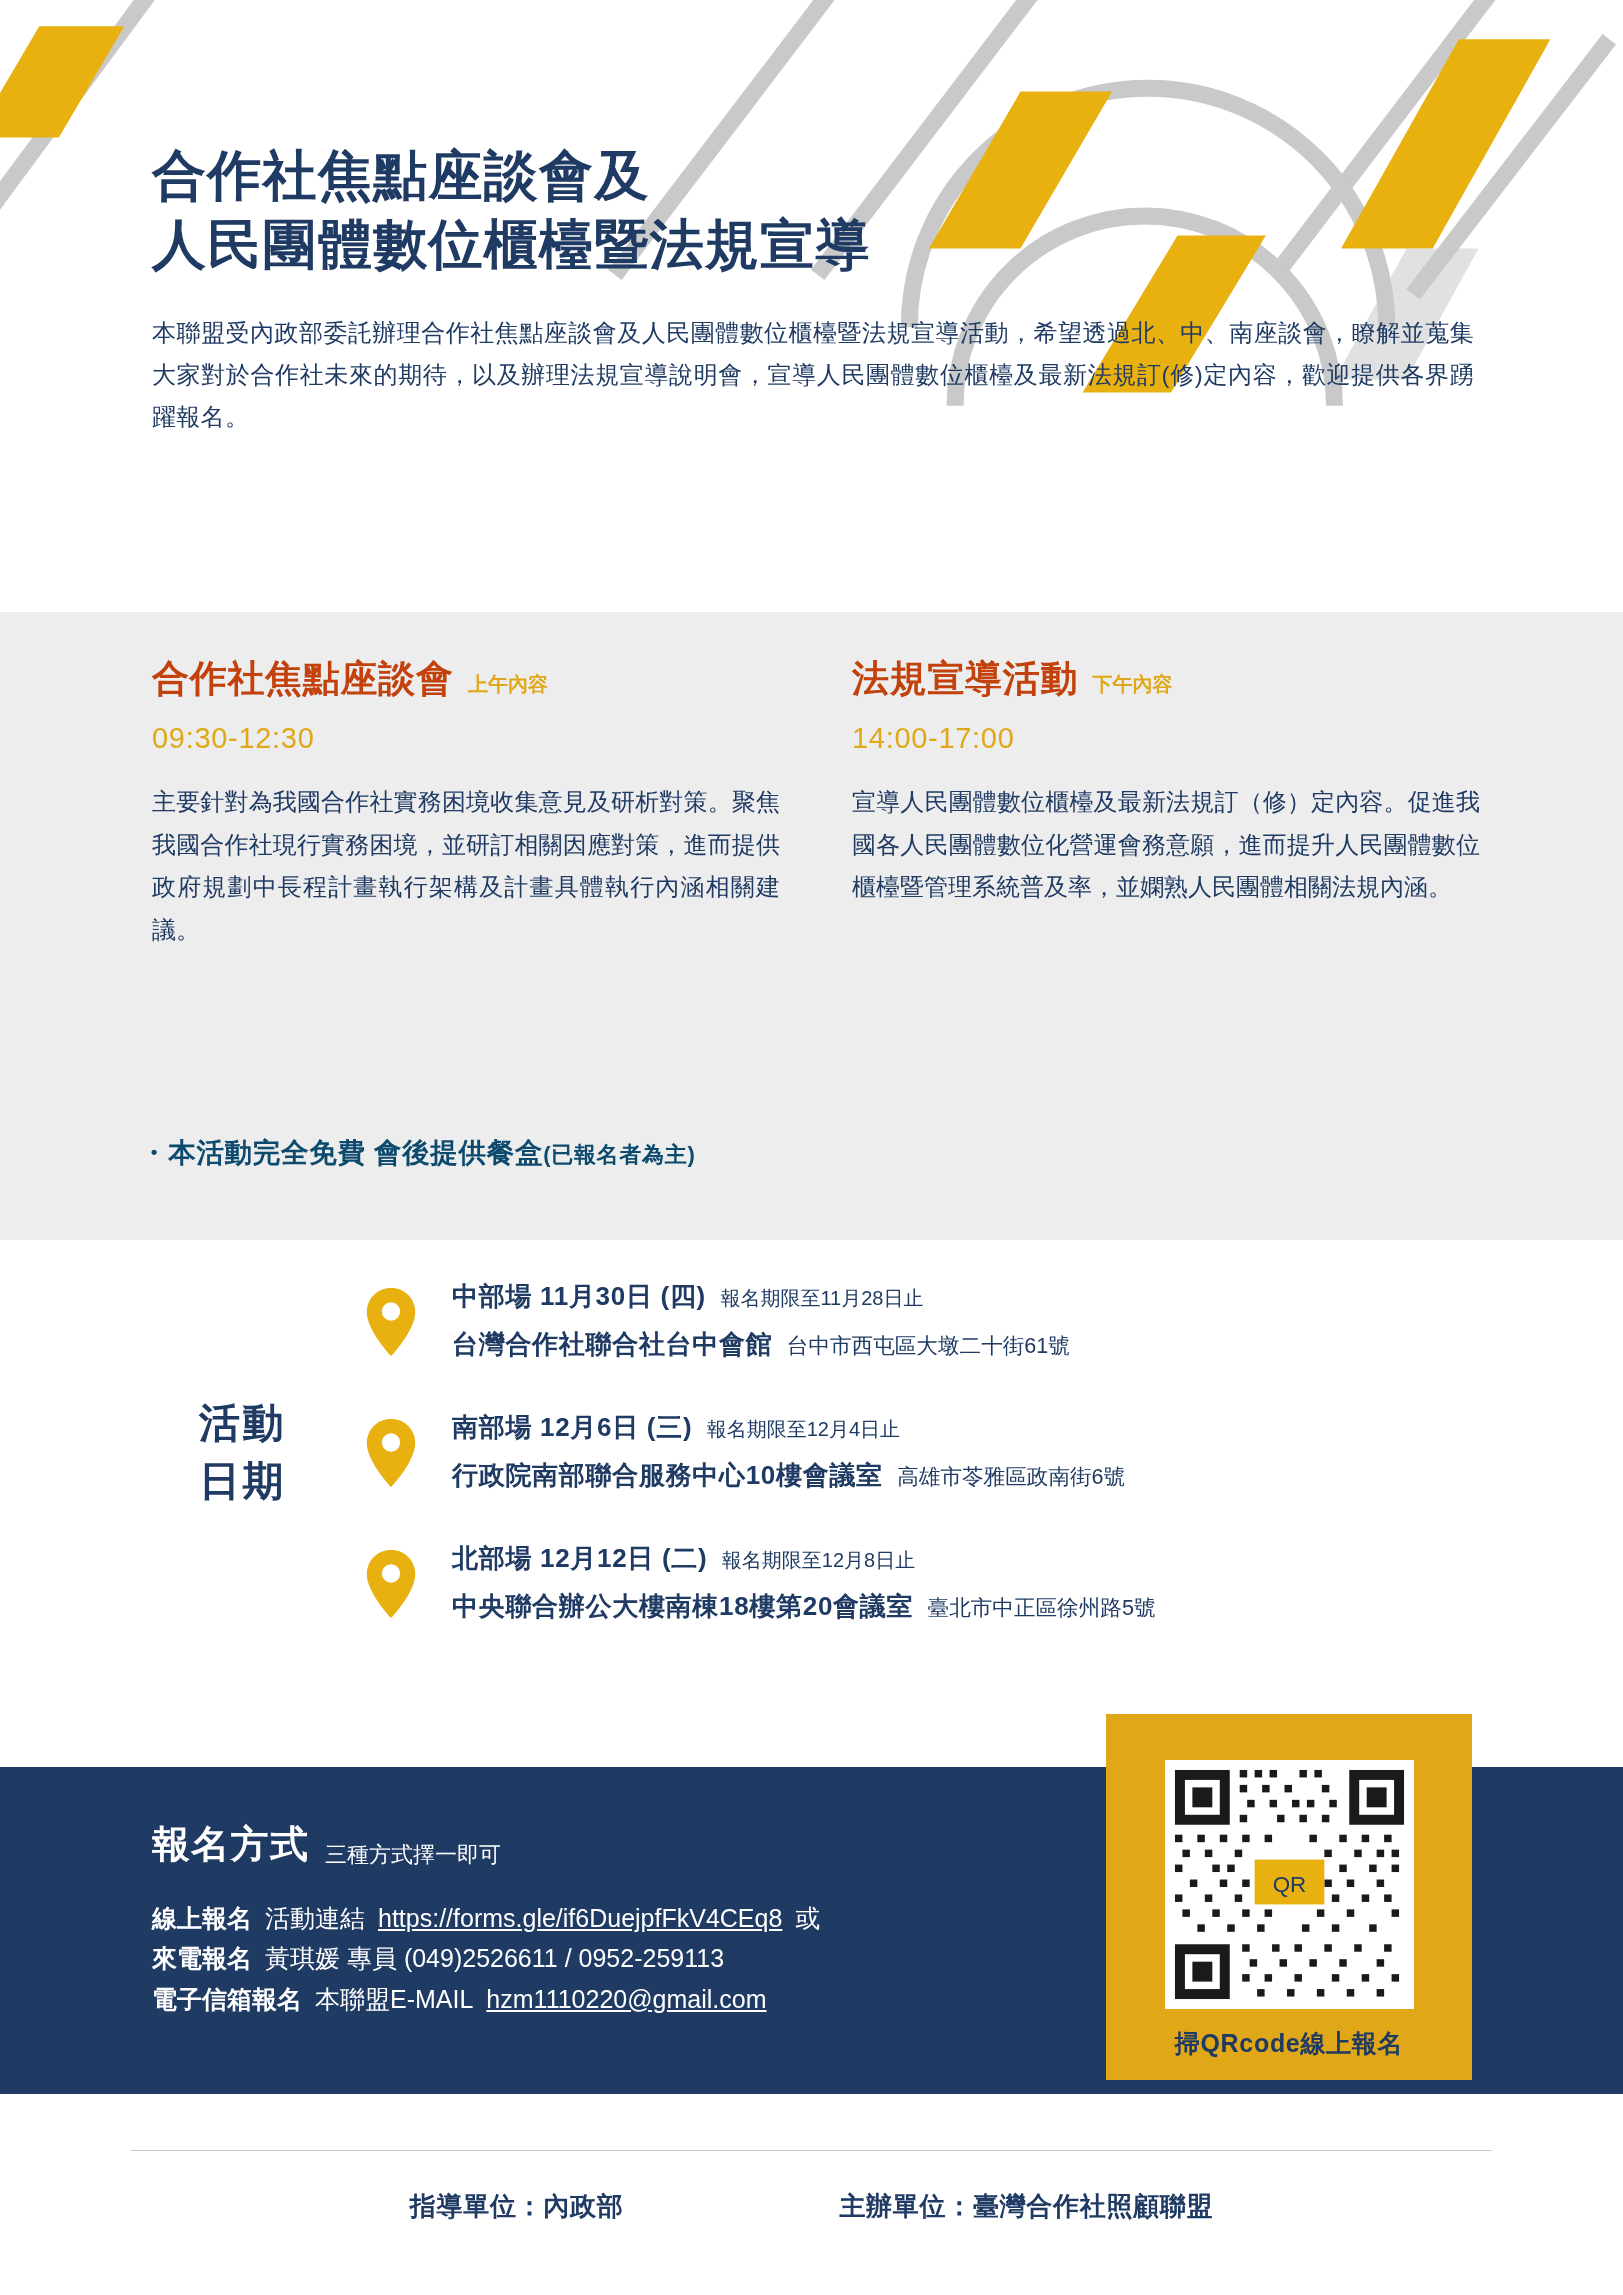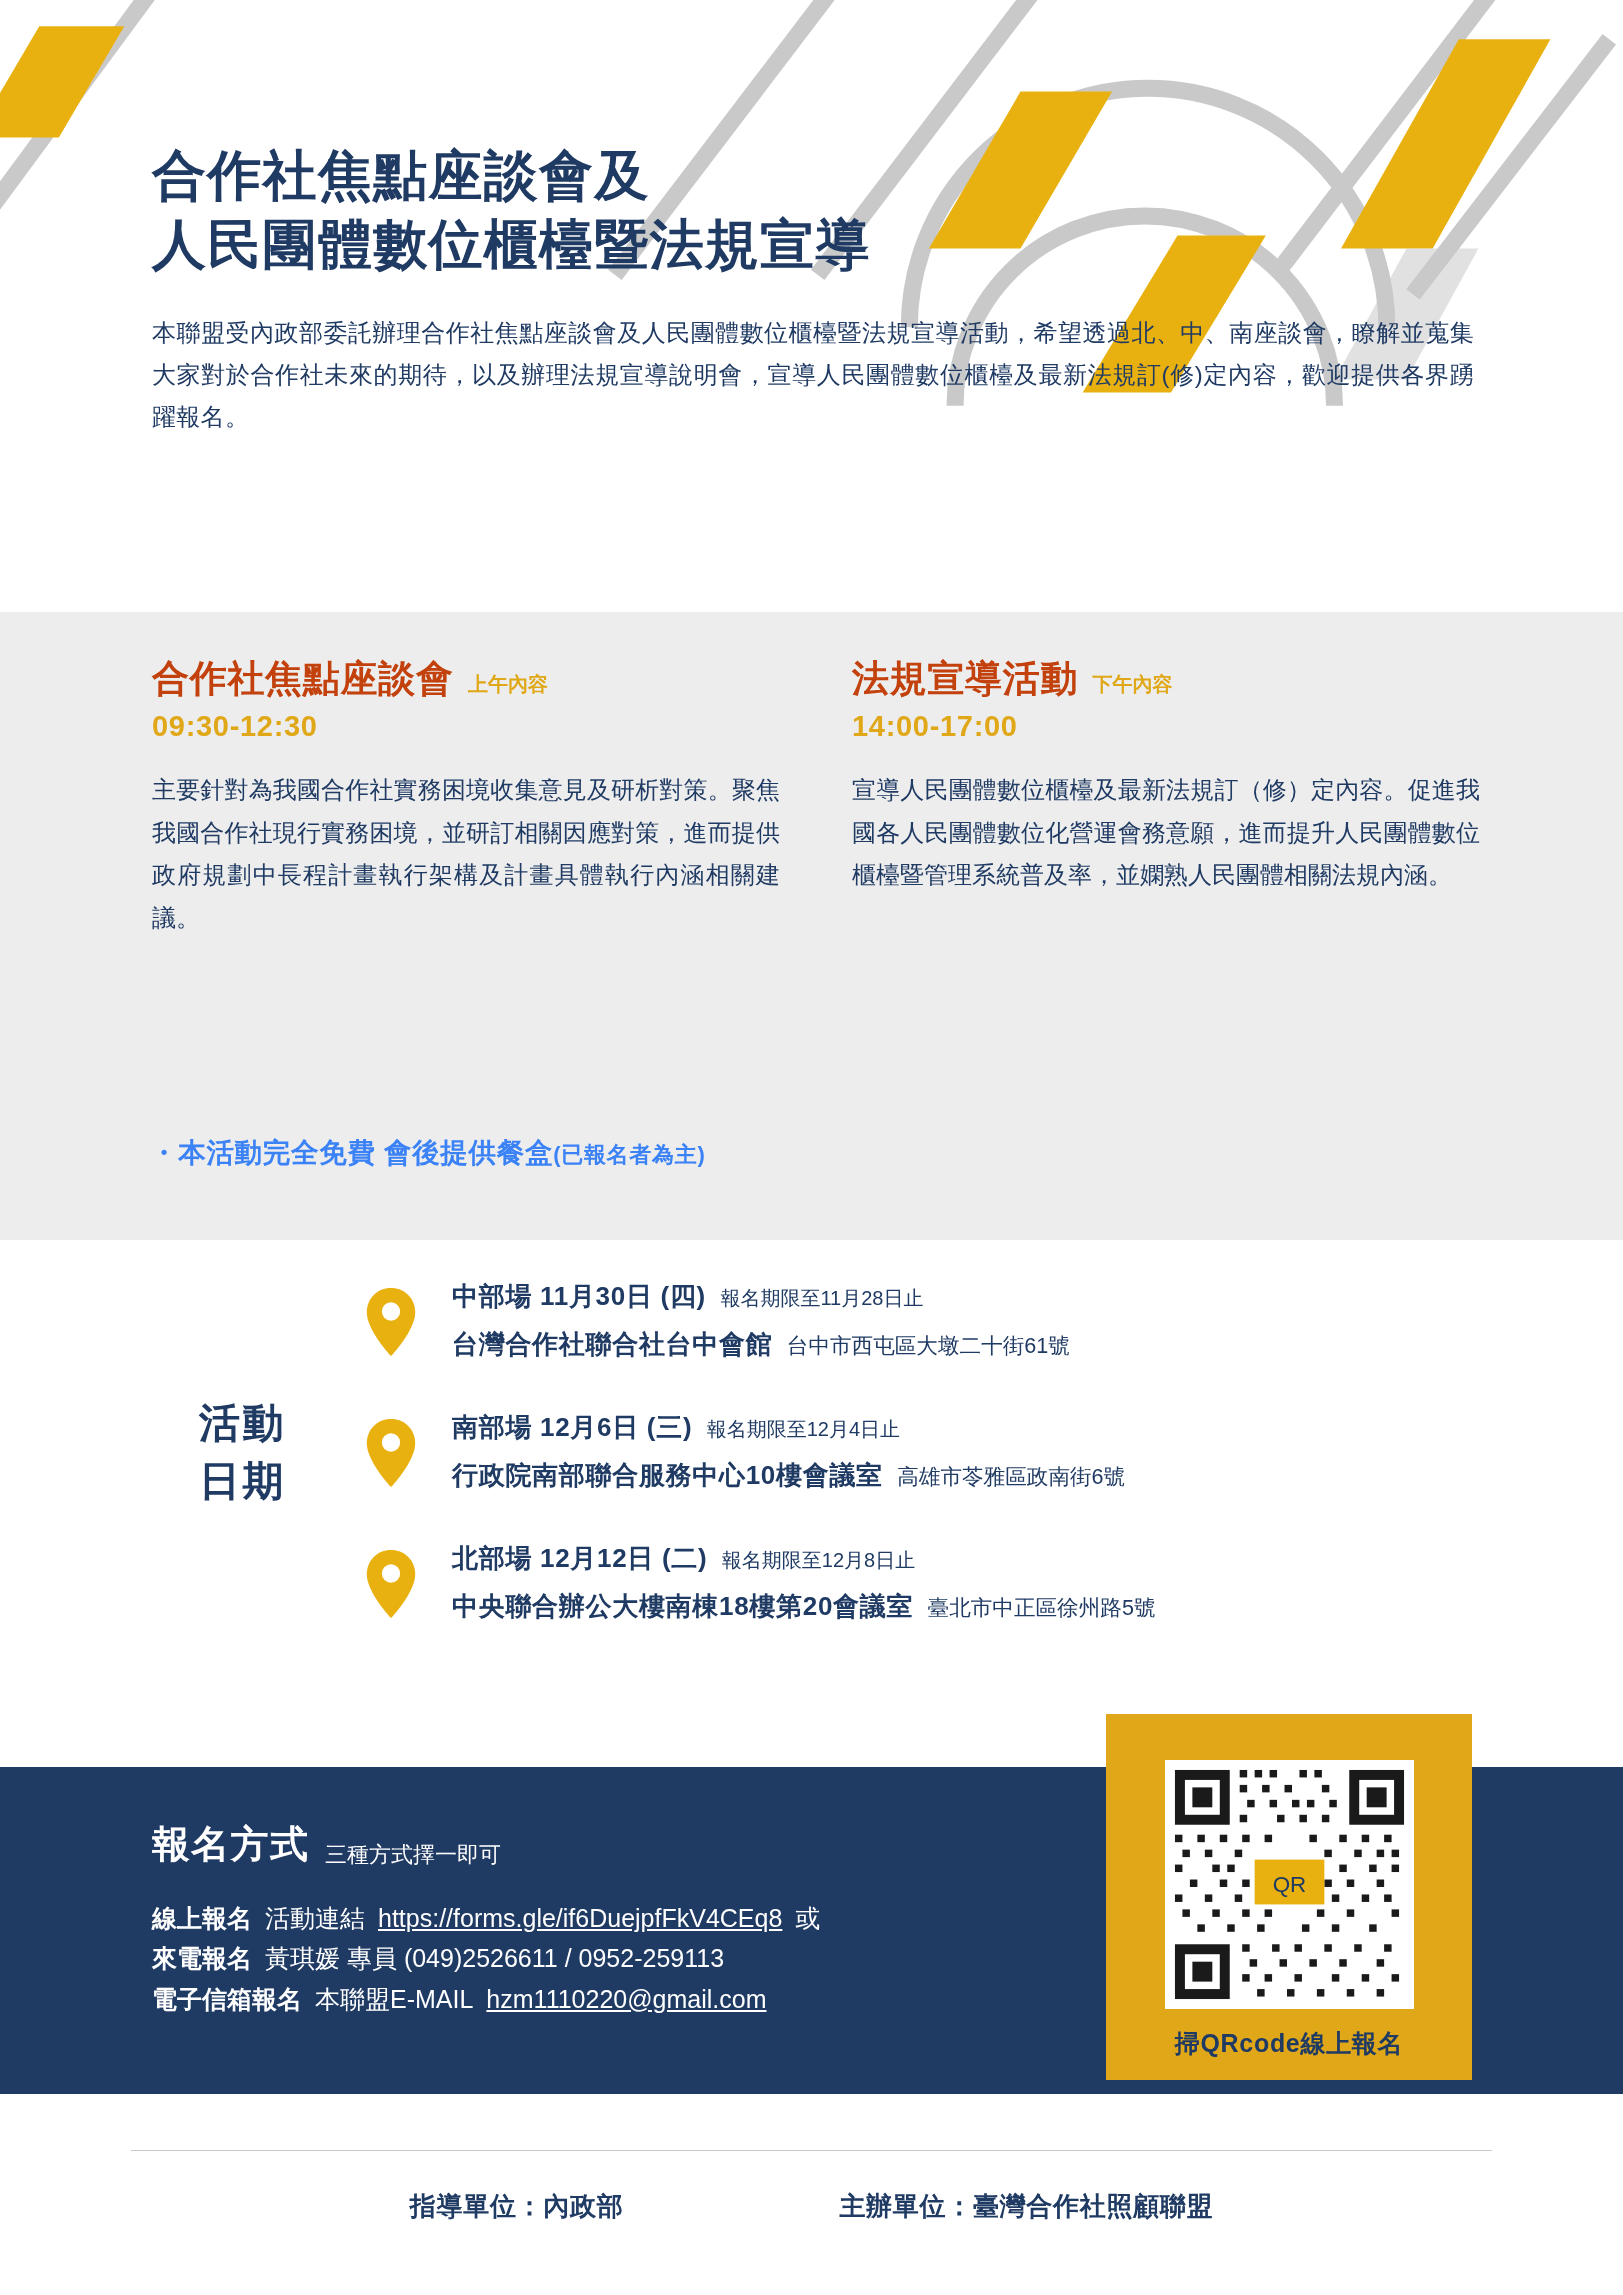--- a/index.html
+++ b/index.html
@@ -87,41 +87,41 @@
     font-weight: bold;
     color: #c2410c;
     letter-spacing: 0.7px;
   }
   .session-tag {
     font-size: 20px;
     font-weight: bold;
     color: #e0a818;
   }
   .session-time {
-    margin-top: 6px;
+    margin-top: 18px;
     font-size: 29px;
-    font-weight: bold;
+    font-weight: normal;
     color: #e0a818;
     letter-spacing: 0.7px;
   }
   .session-body {
     margin-top: 26px;
     font-size: 24px;
     line-height: 1.78;
     color: #1f3a63;
     text-align: justify;
     width: 628px;
   }
   .free-note {
     position: absolute;
-    left: 150px;
+    left: 140px;
     top: 1135px;
     font-size: 27.5px;
     font-weight: bold;
-    color: #3b82f6;
+    color: #0c4a6e;
     letter-spacing: 0.7px;
   }
   .free-note .sub {
     font-size: 22px;
     font-weight: bold;
   }
 
   
   .dates-label {
     position: absolute;

